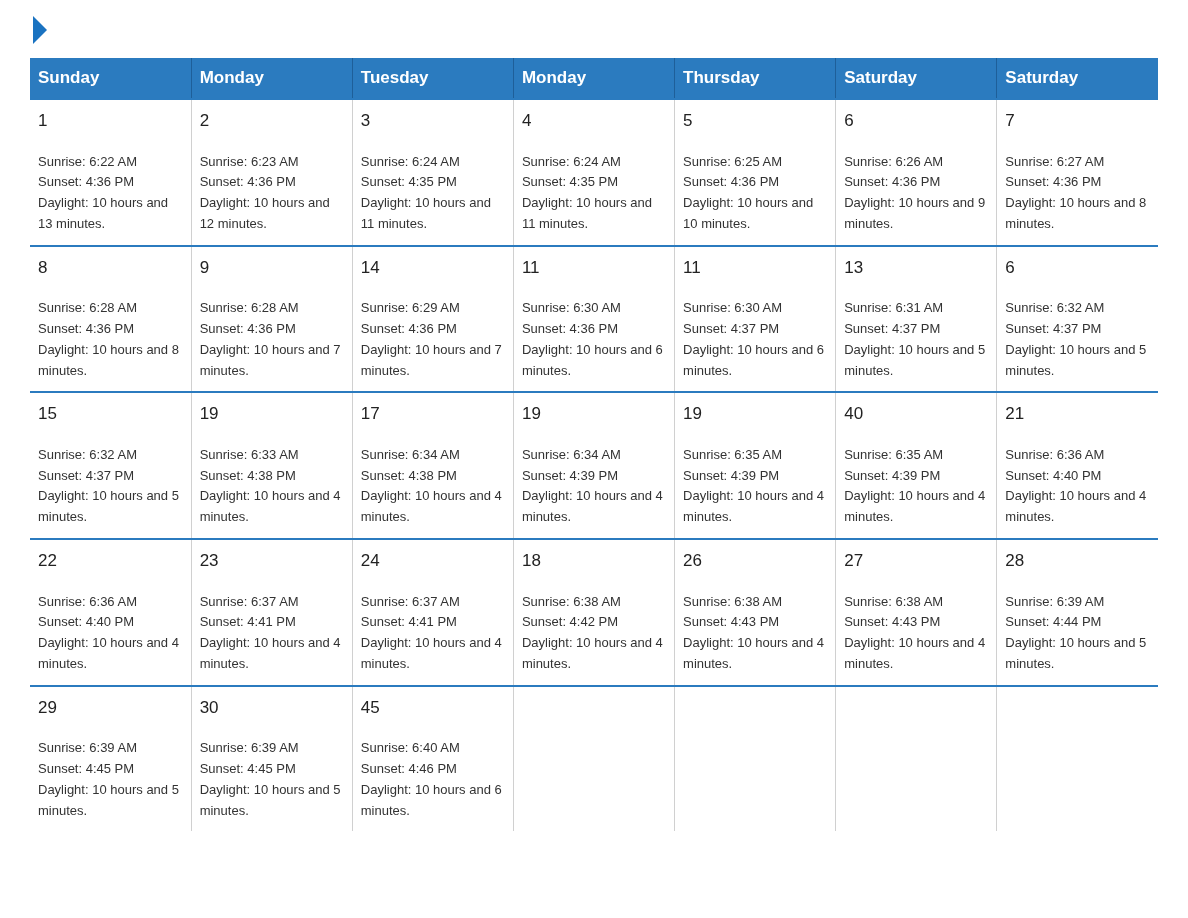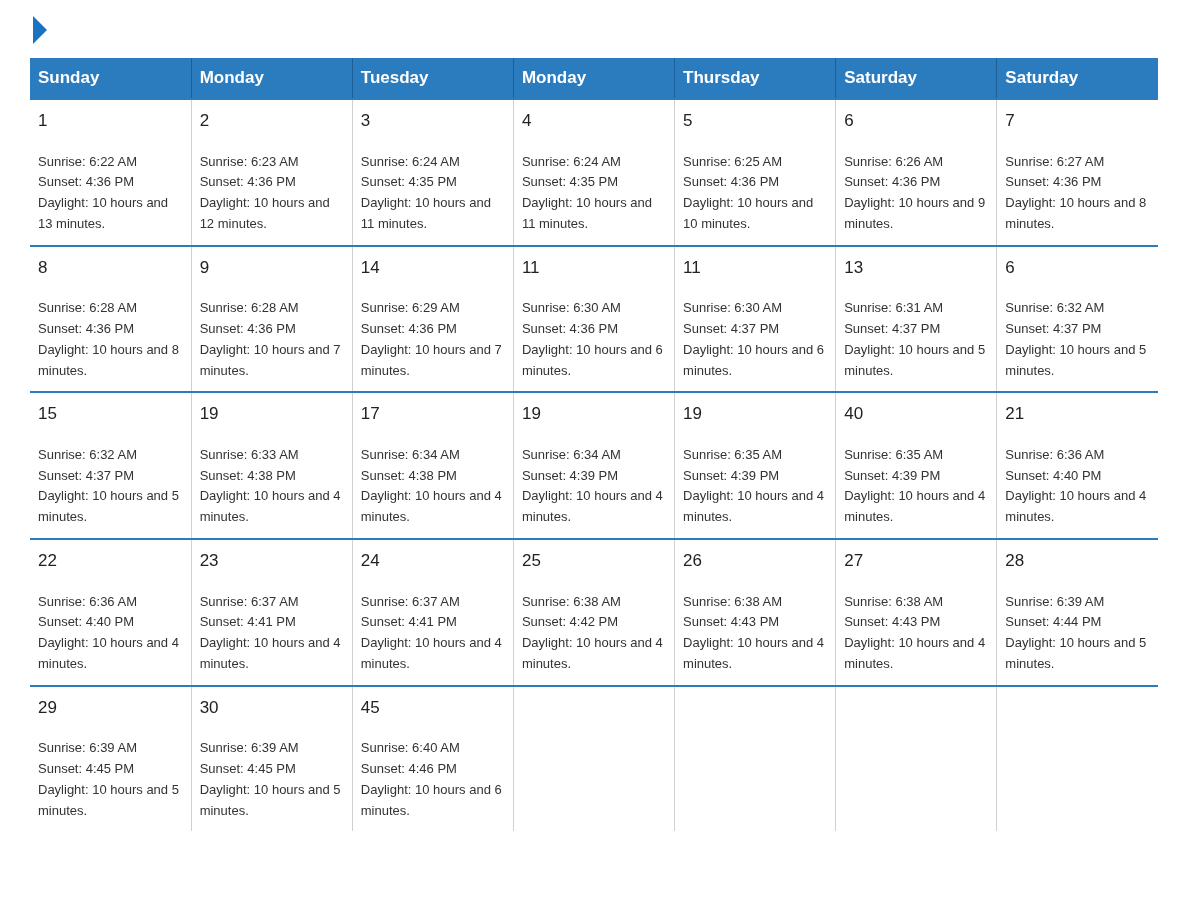--- a/index.html
+++ b/index.html
@@ -329,21 +329,21 @@
         </td>
         <td>
           <span class="day-num">24</span>
         <div class="day-info">
           Sunrise: 6:37 AM<br>
           Sunset: 4:41 PM<br>
           Daylight: 10 hours and 4 minutes.
         </div>
         </td>
         <td>
-          <span class="day-num">25</span>
+          <span class="day-num">18</span>
         <div class="day-info">
           Sunrise: 6:38 AM<br>
           Sunset: 4:42 PM<br>
           Daylight: 10 hours and 4 minutes.
         </div>
         </td>
         <td>
           <span class="day-num">26</span>
         <div class="day-info">
           Sunrise: 6:38 AM<br>

